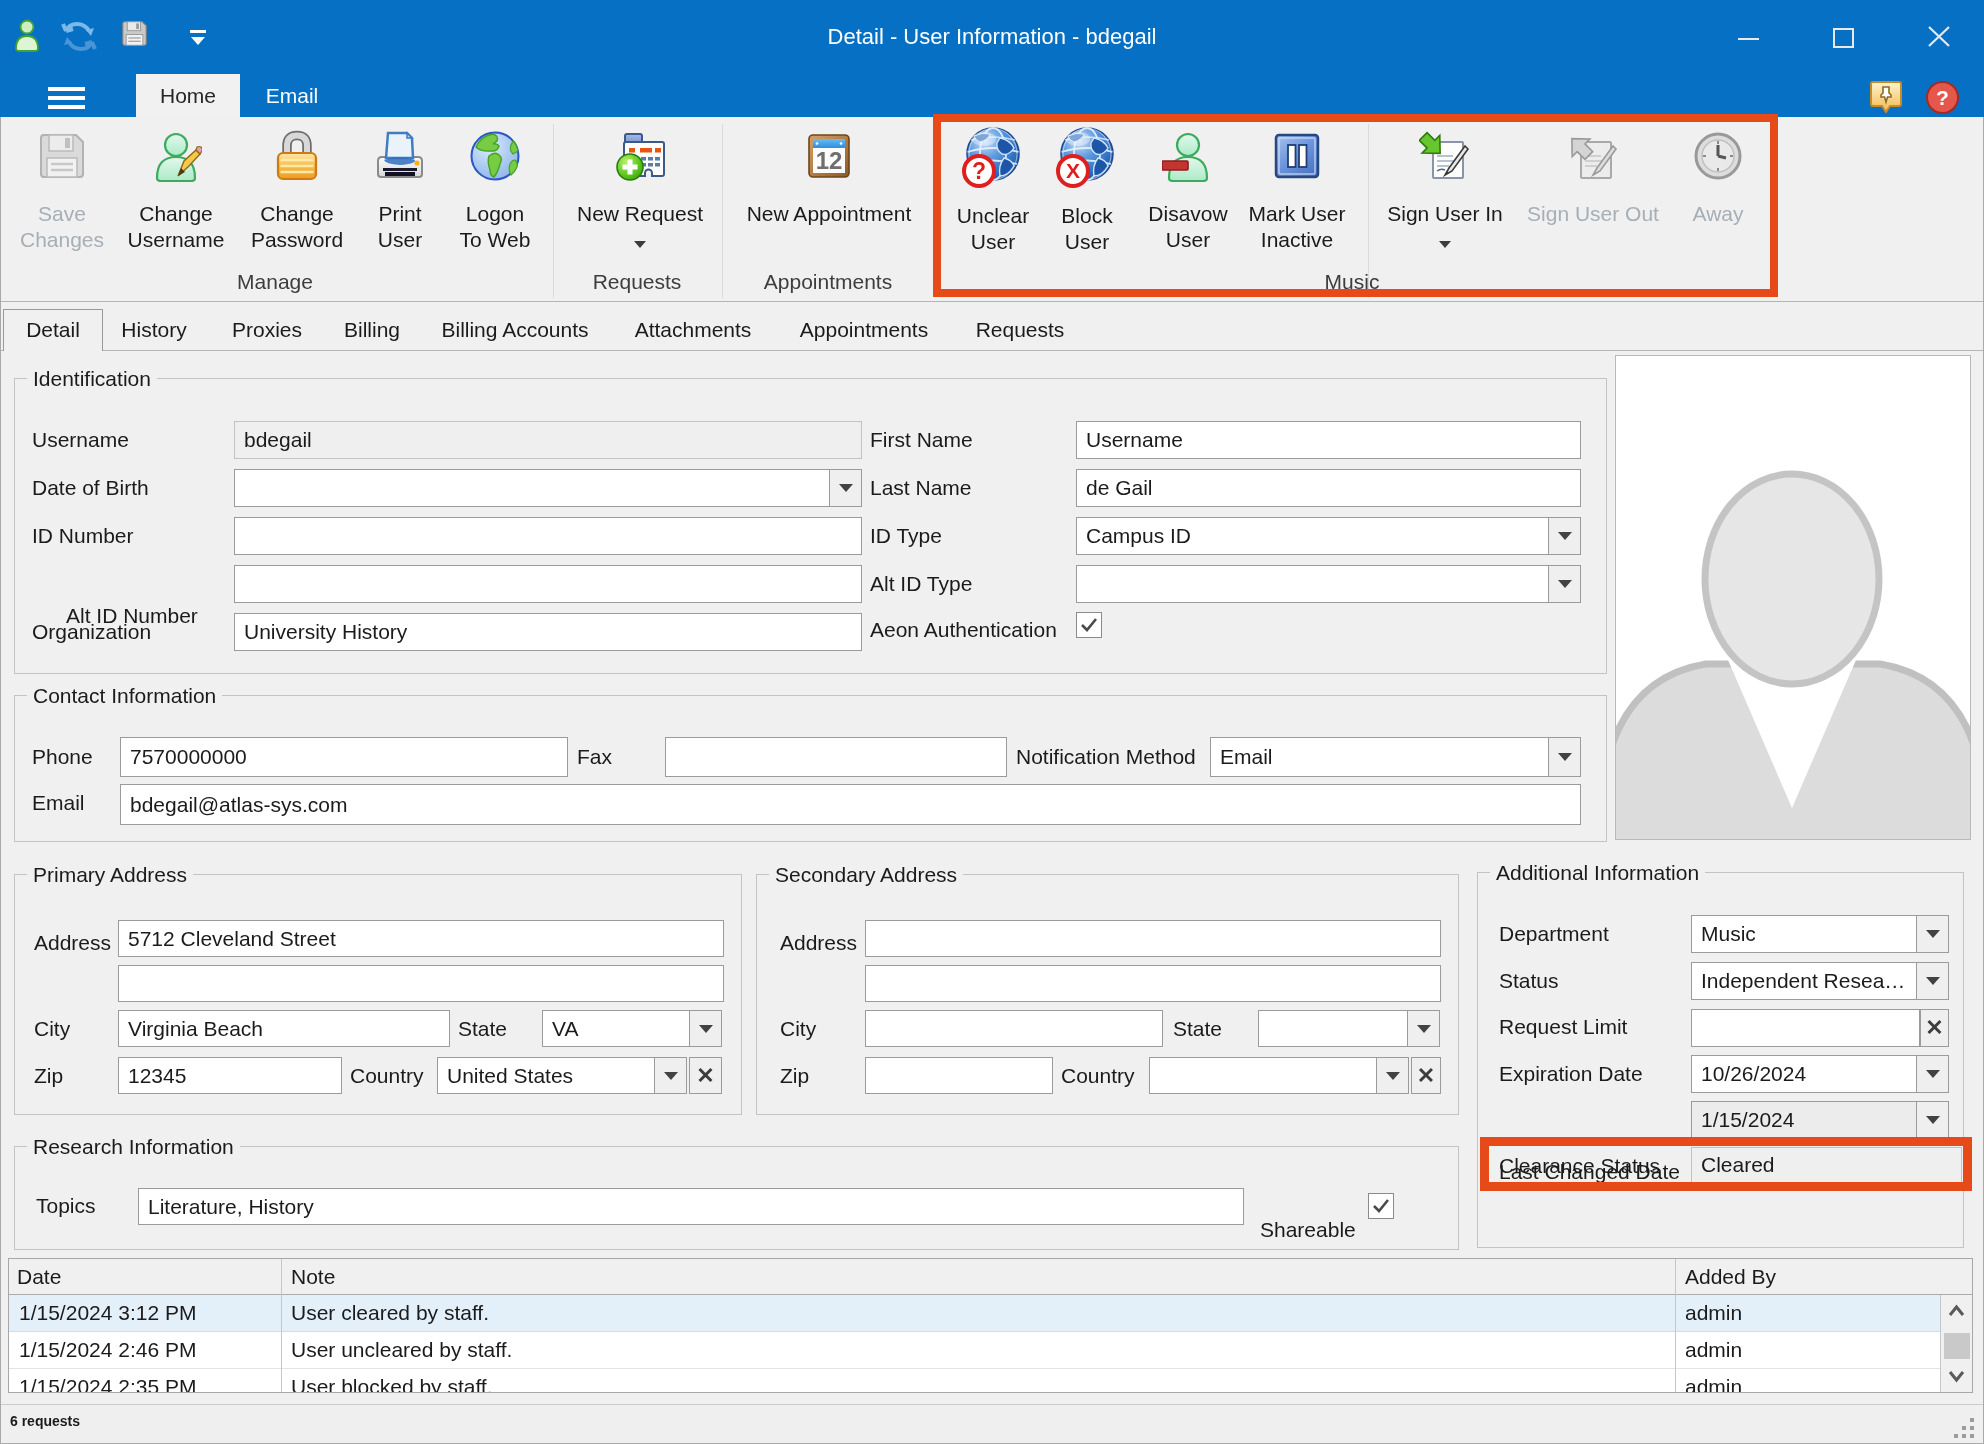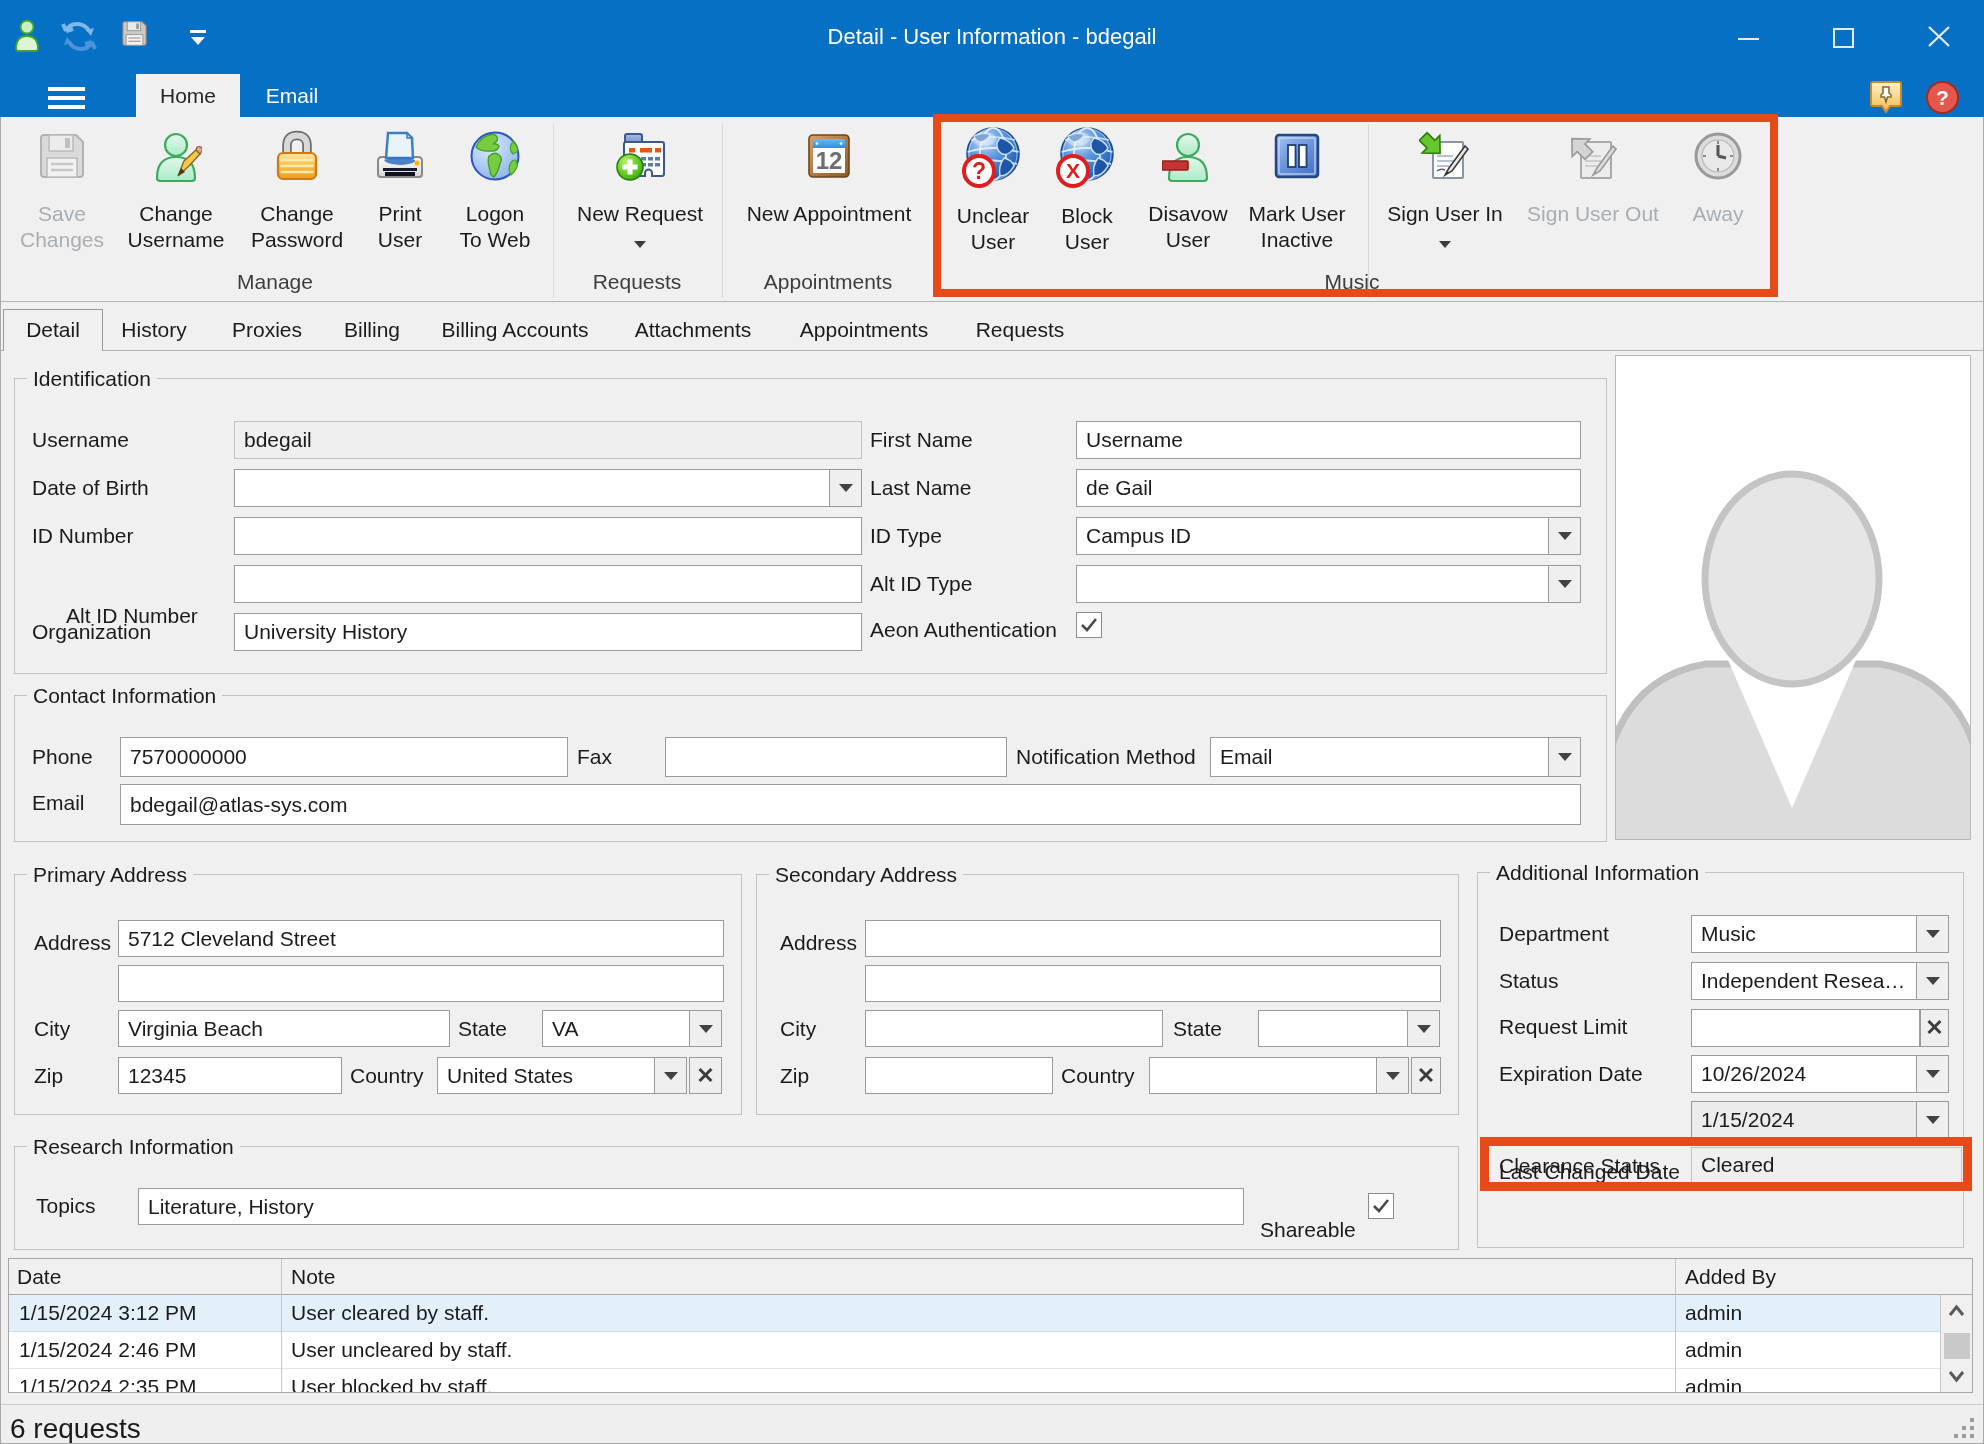--- a/index.html
+++ b/index.html
@@ -507,21 +507,21 @@
   <div class="abs" style="left:1931px;top:36px;width:32px;height:97px;background:#f0f0f0;border-left:1px solid #c6c6c6;box-sizing:border-box;">
     <svg width="32" height="97" viewBox="0 0 32 97">
       <rect x="3" y="38" width="26" height="26" fill="#c9c9c9"></rect>
       <path d="M9 20 L15.5 12 L22 20" fill="none" stroke="#5a5a5a" stroke-width="3"></path>
       <path d="M9 77 L15.5 85 L22 77" fill="none" stroke="#5a5a5a" stroke-width="3"></path>
     </svg>
   </div>
 </div>
 
 <div class="abs" style="left:0;top:1404px;width:1984px;height:40px;background:#efefef;border-top:1px solid #cccccc;box-sizing:border-box;"></div>
-<div class="abs" style="left:10px;top:1413px;font-size:28px;">6 requests</div>
+<div class="abs" style="left:10px;top:1413px;font-size:14px;font-weight:bold;">6 requests</div>
 <svg class="abs" style="left:1948px;top:1412px;" width="30" height="28" viewBox="0 0 30 28">
 <g fill="#9c9c9c">
       <rect x="22" y="22" width="4" height="4"></rect>
       <rect x="14" y="22" width="4" height="4"></rect>
       <rect x="6" y="22" width="4" height="4"></rect>
       <rect x="22" y="14" width="4" height="4"></rect>
       <rect x="14" y="14" width="4" height="4"></rect>
       <rect x="22" y="6" width="4" height="4"></rect>
     </g>
 </svg>

